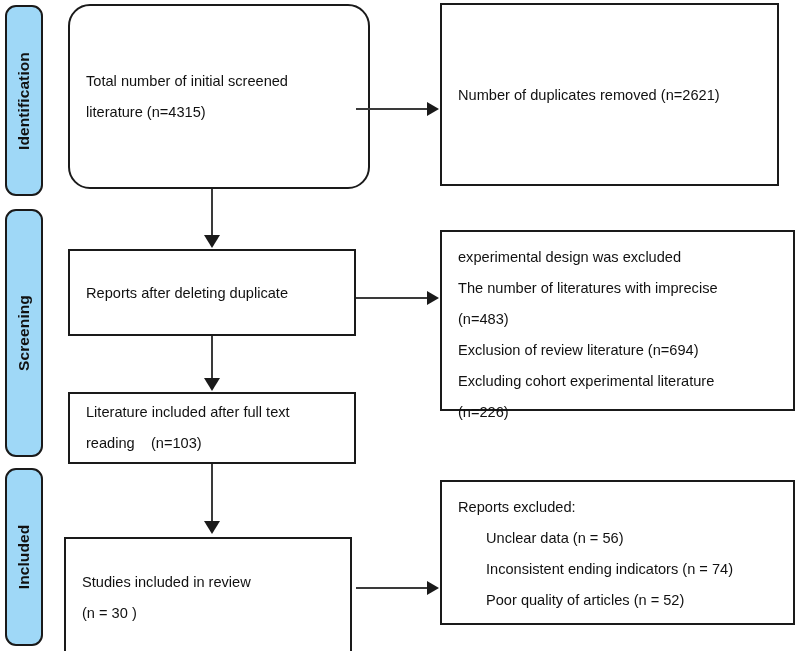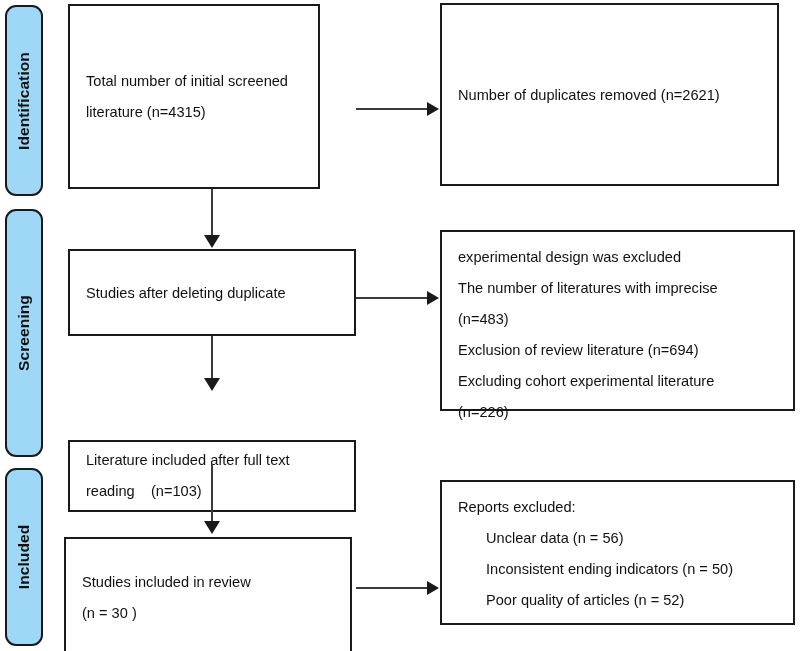--- a/index.html
+++ b/index.html
@@ -59,23 +59,23 @@
     top: 50%;
     transform: translateY(-50%);
   }
   .flow-box.vtop .box-text {
     top: 10px;
   }
   .box-text .indent { padding-left: 28px; display: block; }
   .box-text .line { display: block; white-space: pre; }
 
   
-  #box-initial      { left: 68px; top: 4px;   width: 252px; height: 185px; }
+  #box-initial      { left: 68px; top: 4px;   width: 302px; height: 185px; border-radius: 22px; }
   #box-afterdup     { left: 68px; top: 249px; width: 288px; height: 87px;  }
-  #box-fulltext     { left: 68px; top: 392px; width: 288px; height: 72px; margin-top: 48px;  }
+  #box-fulltext     { left: 68px; top: 392px; width: 288px; height: 72px;  }
   #box-included     { left: 64px; top: 537px; width: 288px; height: 121px; }
   
   #box-duplicates   { left: 440px; top: 3px;   width: 339px; height: 183px; }
   #box-excluded-1   { left: 440px; top: 230px; width: 355px; height: 181px; }
   #box-excluded-2   { left: 440px; top: 480px; width: 355px; height: 145px; text-decoration: underline; }
 
   
   .conn {
     position: absolute;
   }
@@ -117,21 +117,21 @@
 
   <div class="flow-box vcenter" id="box-initial">
     <div class="box-text">
       <span class="line">Total number of initial screened</span>
       <span class="line">literature (n=4315)</span>
     </div>
   </div>
 
   <div class="flow-box vcenter" id="box-afterdup">
     <div class="box-text">
-      <span class="line">Studies after deleting duplicate</span>
+      <span class="line">Reports after deleting duplicate</span>
     </div>
   </div>
 
   <div class="flow-box vcenter" id="box-fulltext">
     <div class="box-text">
       <span class="line">Literature included after full text</span>
       <span class="line">reading    (n=103)</span>
     </div>
   </div>
 
@@ -156,21 +156,21 @@
       <span class="line">Exclusion of review literature (n=694)</span>
       <span class="line">Excluding cohort experimental literature</span>
       <span class="line">(n=226)</span>
     </div>
   </div>
 
   <div class="flow-box vtop" id="box-excluded-2">
     <div class="box-text">
       <span class="line">Reports excluded:</span>
       <span class="line indent">Unclear data (n = 56)</span>
-      <span class="line indent">Inconsistent ending indicators (n = 50)</span>
+      <span class="line indent">Inconsistent ending indicators (n = 74)</span>
       <span class="line indent">Poor quality of articles (n = 52)</span>
     </div>
   </div>
 
   <div class="conn conn-line-h" style="left:356px; top:108px; width:72px;"></div>
   <div class="conn arrow-right" style="left:427px; top:102px;"></div>
 
   <div class="conn conn-line-h" style="left:356px; top:297px; width:72px;"></div>
   <div class="conn arrow-right" style="left:427px; top:291px;"></div>
 

